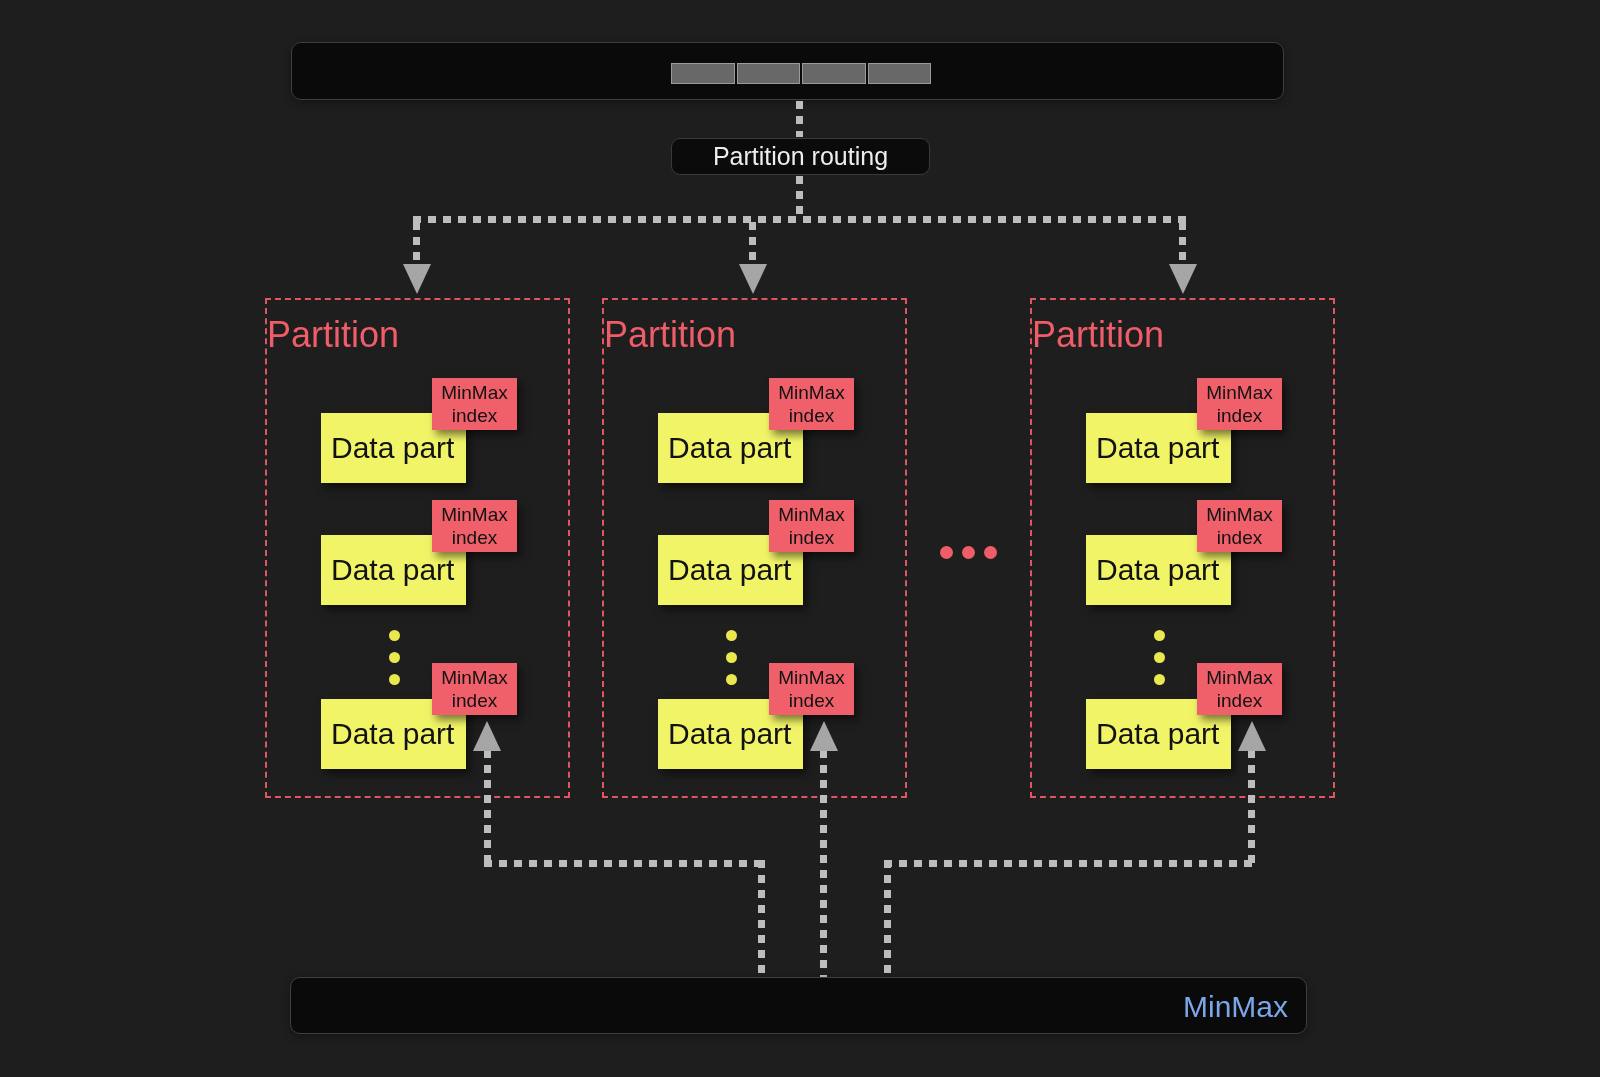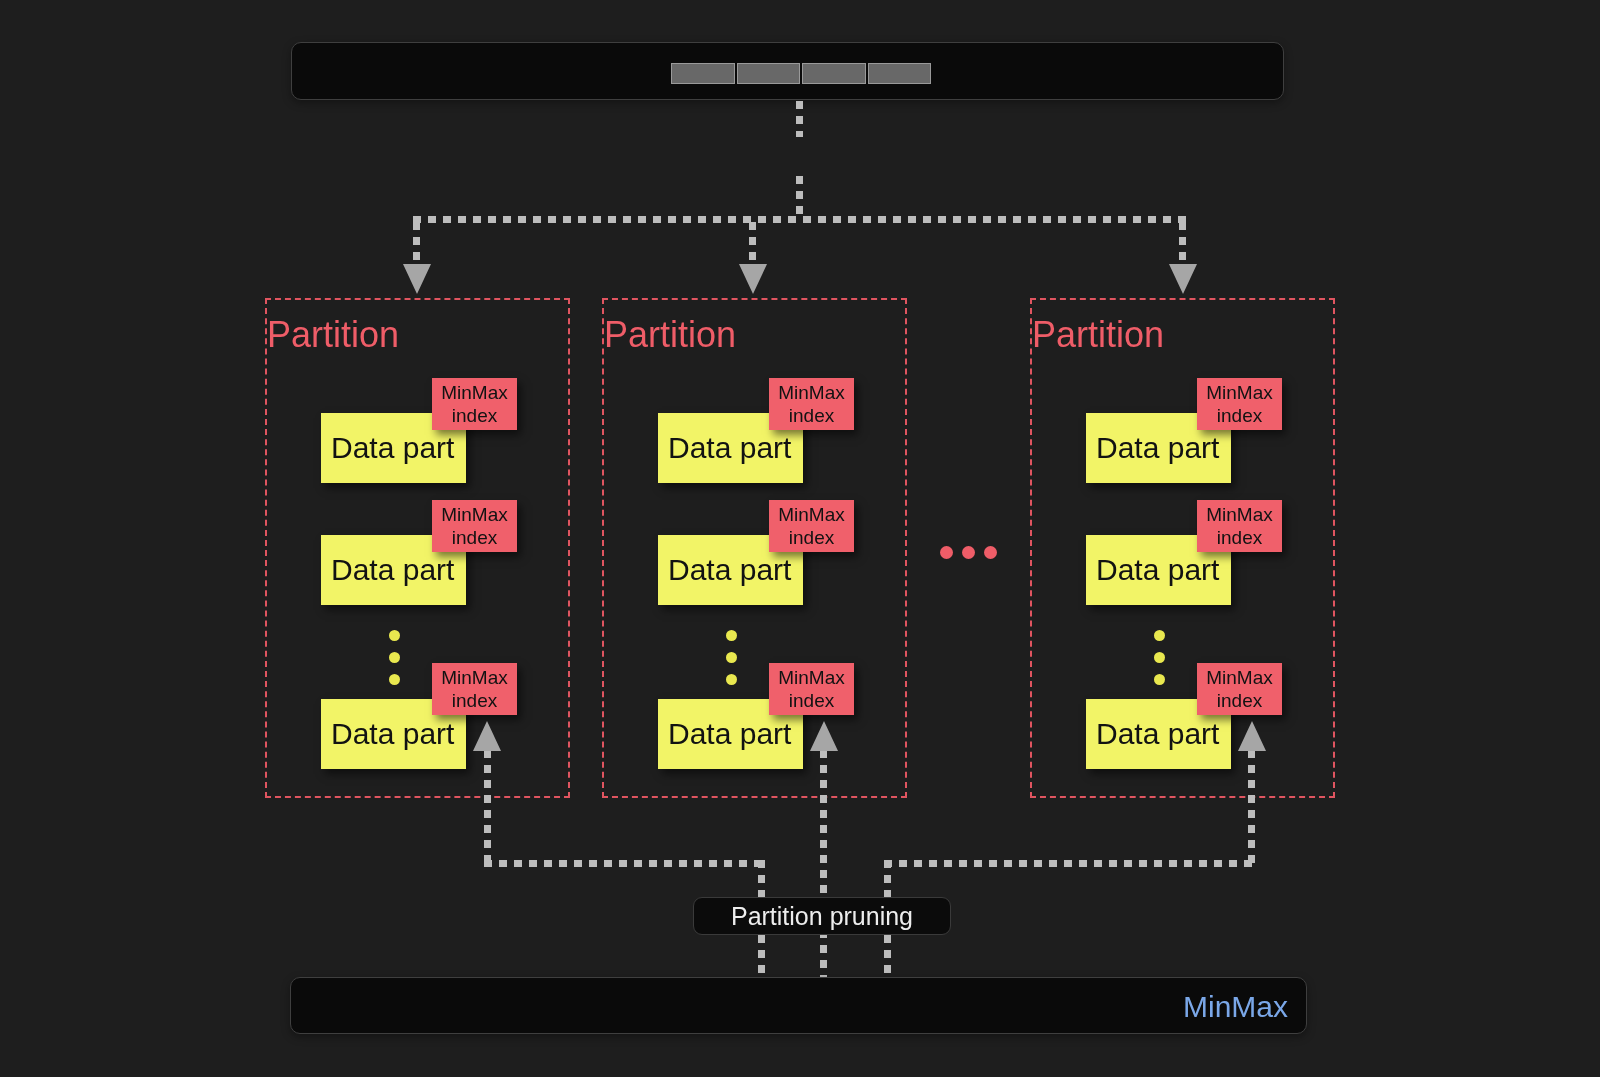--- a/index.html
+++ b/index.html
@@ -88,20 +88,23 @@
   <div class="bar top-bar">
     <div class="cells">
       <div class="cell"></div>
       <div class="cell"></div>
       <div class="cell"></div>
       <div class="cell"></div>
     </div>
   </div>
 
   <div class="vd" style="left:796px;top:101px;height:36px;"></div>
+  <div class="pill" style="left:671px;top:138px;width:259px;height:37px;">
+    <span>Partition routing</span>
+  </div>
   <div class="vd" style="left:796px;top:176px;height:44px;"></div>
   <div class="hd" style="left:413px;top:216px;width:773px;"></div>
 
   <div class="vd" style="left:413px;top:222px;height:46px;"></div>
   <div class="vd" style="left:749px;top:222px;height:46px;"></div>
   <div class="vd" style="left:1179px;top:222px;height:46px;"></div>
   <div class="arr-down" style="left:403px;top:264px;"></div>
   <div class="arr-down" style="left:739px;top:264px;"></div>
   <div class="arr-down" style="left:1169px;top:264px;"></div>
 
@@ -182,21 +185,18 @@
   <div class="vd" style="left:484px;top:750px;height:117px;"></div>
   <div class="vd" style="left:820px;top:750px;height:227px;"></div>
   <div class="vd" style="left:1248px;top:750px;height:117px;"></div>
 
   <div class="hd" style="left:484px;top:860px;width:281px;"></div>
   <div class="hd" style="left:884px;top:860px;width:371px;"></div>
 
   <div class="vd" style="left:758px;top:860px;height:117px;"></div>
   <div class="vd" style="left:884px;top:860px;height:117px;"></div>
 
-  <div class="pill" style="left:693px;top:897px;width:258px;height:38px;">
-    <span>Partition pruning</span>
-  </div>
 
   <div class="bar query-bar">
     <div class="query-label">MinMax</div>
   </div>
 
 </div>
 
 </body></html>

